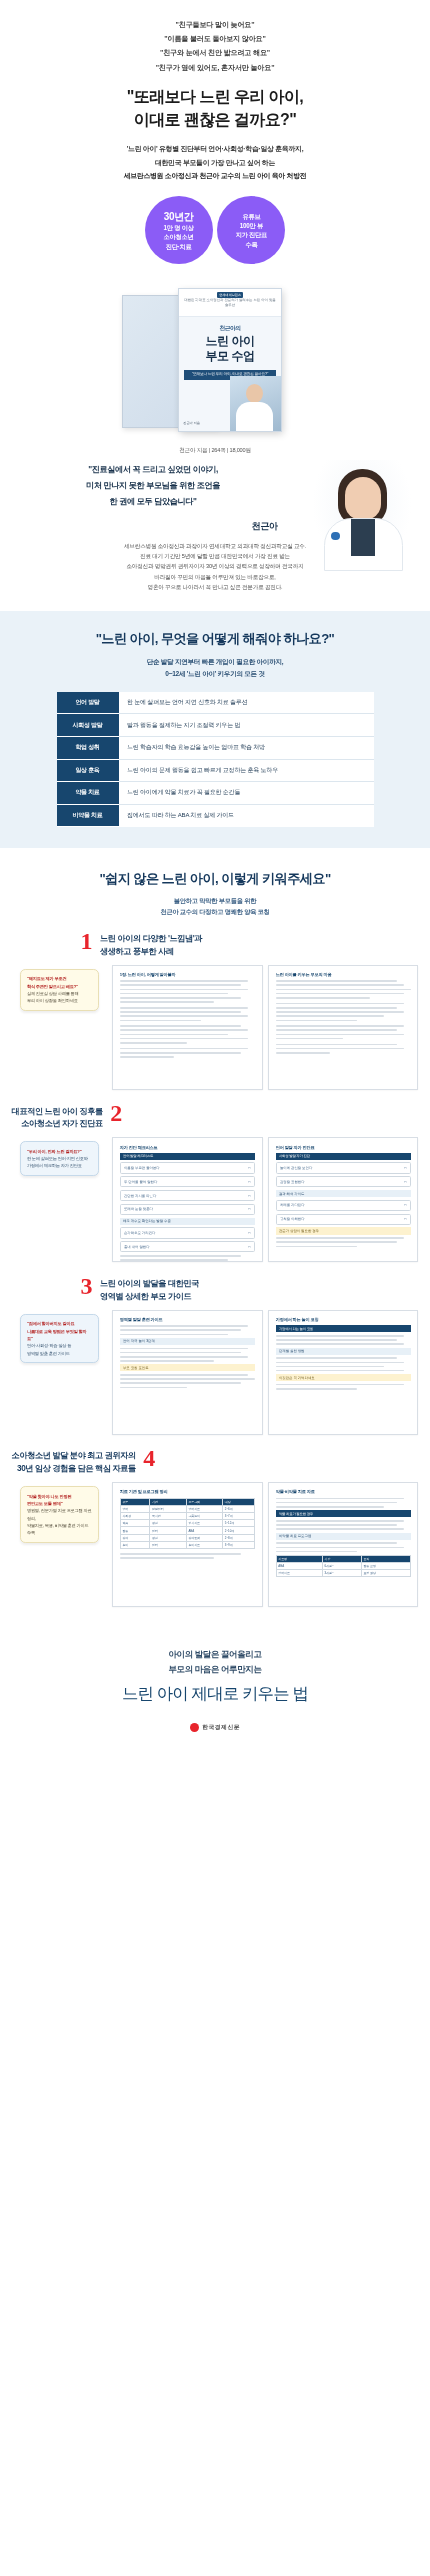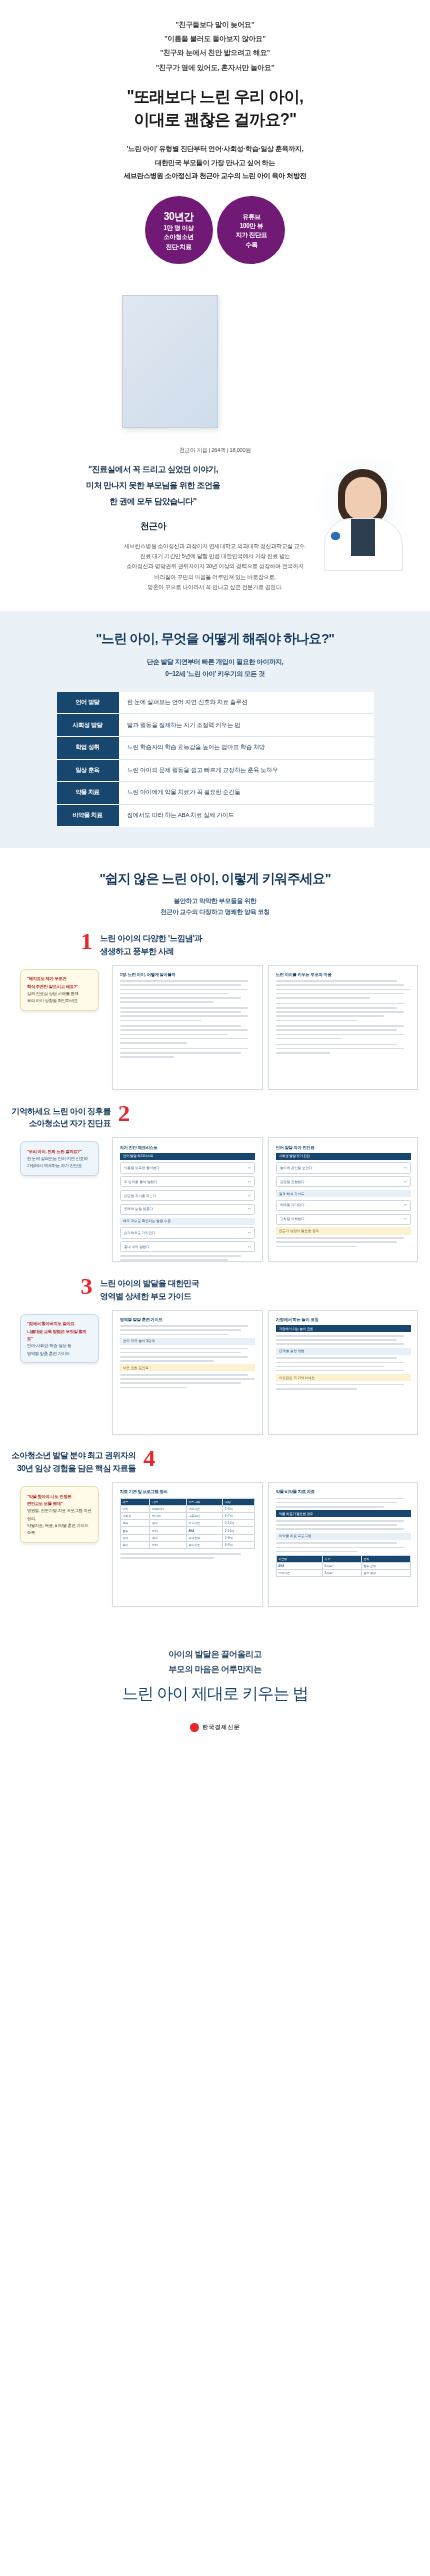--- a/index.html
+++ b/index.html
@@ -49,21 +49,21 @@
   .badges {
     margin: 13.7px auto 0;
     display: flex;
     justify-content: center;
     gap: 4.8px;
     width: 296px;
   }
   .badge {
     width: 68px; height: 68px;
     border-radius: 50%;
-    background: #701a75;
+    background: #8b5cf6;
     color: #fff;
     display: flex; flex-direction: column;
     align-items: center; justify-content: center;
     font-size: 6.3px; line-height: 1.5;
     font-weight: 700;
     letter-spacing: -0.3px;
     position: relative;
   }
   .badge .big { font-size: 10px; font-weight: 800; line-height: 1.3; }
 
@@ -153,21 +153,21 @@
     padding: 5.3px 0 19px;
   }
   .doc-quote {
     width: 249px;
     margin-left: 28.6px;
     font-size: 8.2px; font-weight: 700; color: #17304a;
     line-height: 1.95; letter-spacing: -0.4px;
     text-align: center;
   }
   .doc-name {
-    margin-left: 28.6px; width: 249px; text-align:center;
+    margin-left: 28.6px; width: 249px; text-align:right;
     margin-top: 10.6px;
     font-size: 9px; font-weight: 800; color: #17304a; letter-spacing: -0.4px;
   }
   .doc-desc {
     margin: 7.4px auto 0; width: 323px;
     font-size: 5.6px; line-height: 1.85; color: #4a4a4a;
     letter-spacing: -0.2px; text-align: center;
   }
   .doc-photo {
     position: absolute; right: 18px; top: 3.2px;
@@ -362,20 +362,37 @@
         <span>유튜브</span>
         <span>100만 뷰</span>
         <span>지가 진단표</span>
         <span>수록</span>
       </div>
     </div>
 
     <div class="book-area">
       <div class="book-stage">
         <div class="book-back"></div>
+        <div class="book-front">
+          <div class="bf-top">
+            <span class="bf-brand">연세대 세브란스</span>
+            <div>대한민국 대표 소아정신과 전문의가 알려주는 느린 아이 맞춤 솔루션</div>
+          </div>
+          <div class="bf-title">
+            <span class="small">천근아의</span>
+            <div>느린 아이</div>
+            <div>부모 수업</div>
+          </div>
+          <div class="bf-ribbon">"또래보다 느린 우리 아이, 이대로 괜찮은 걸까요?"</div>
+          <div class="bf-photo">
+            <div class="head"></div>
+            <div class="body"></div>
+          </div>
+          <div class="bf-bottom">천근아 지음</div>
+        </div>
       </div>
       <div class="book-caption">천근아 지음 | 264쪽 | 18,000원</div>
     </div>
   </section>
 
   <section class="doctor">
     <div class="doc-quote">
       <div>"진료실에서 꼭 드리고 싶었던 이야기,</div>
       <div>미처 만나지 못한 부모님을 위한 조언을</div>
       <div>한 권에 모두 담았습니다"</div>
@@ -514,21 +531,21 @@
               <div class="ln w40"></div>
           </div>
         </div>
       </div>
     </div>
 
     <div class="ch-block alt">
       <div class="ch-title-row">
         <div class="ch-num">2</div>
         <div class="ch-title">
-          <div>기억하세요 느린 아이 징후를</div>
+          <div>대표적인 느린 아이 징후를</div>
           <div>소아청소년 자가 진단표</div>
         </div>
       </div>
       <div class="ch-body">
         <div class="callout callout-blue" style="left:8.5px;right:auto;">
           <div class="hl">"우리 아이, 진짜 느린 걸까요?"</div>
           <div>한 눈에 살펴보는 언어·지연 신호와</div>
           <div>가정에서 체크하는 자가 진단표</div>
         </div>
         <div style="width:95px"></div>

